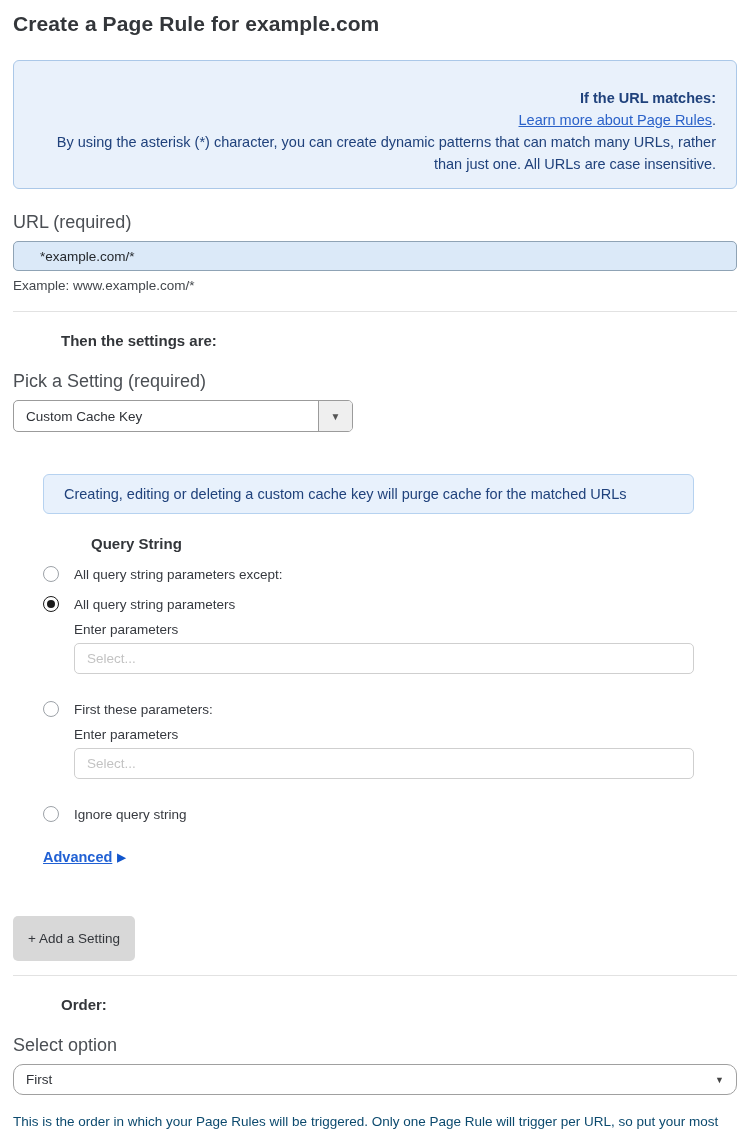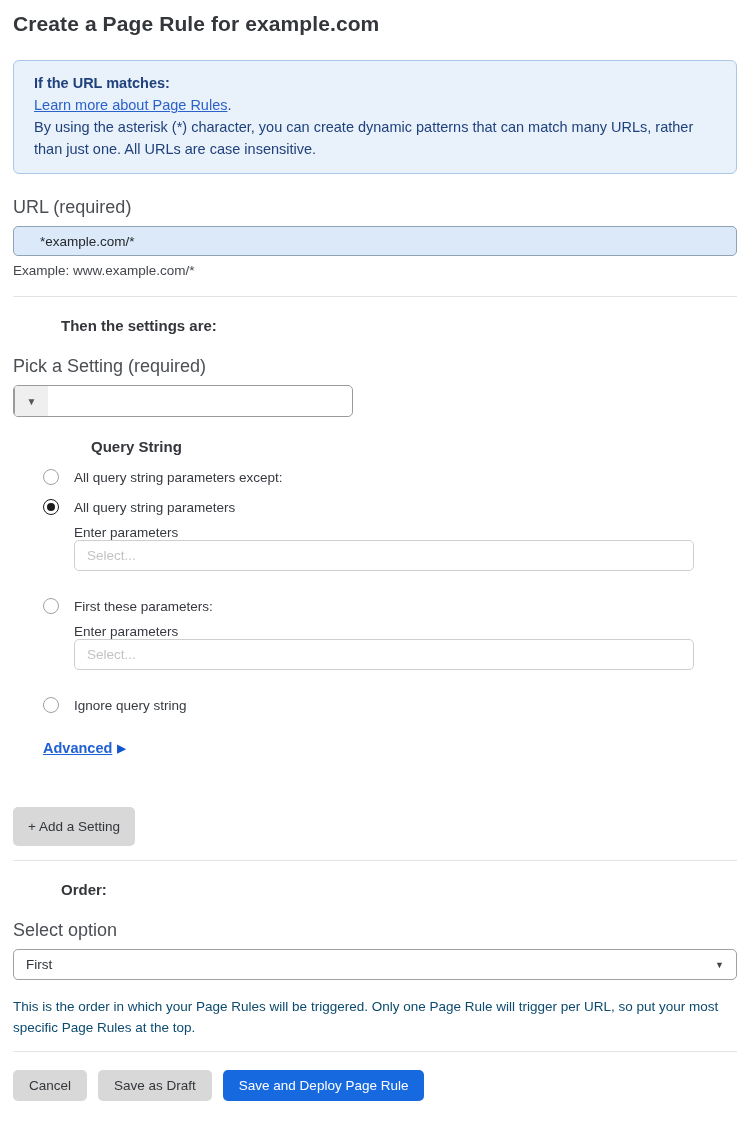--- a/index.html
+++ b/index.html
@@ -20,24 +20,25 @@
     color: #33363a;
     letter-spacing: 0.1px;
     margin-top: 2px;
   }
 
   .info-box {
     margin-top: 24px;
     background: #e9f1fb;
     border: 1px solid #abc8e8;
     border-radius: 6px;
-    padding: 11px 20px 13px 20px;
+    padding: 26px 20px 13px 20px;
     color: #20427c;
     font-size: 14.5px;
     line-height: 22px;
+    text-align: right;
   }
   .info-box .info-heading { font-weight: bold; }
   .info-box a, .link-blue {
     color: #2b62c9;
     text-decoration: underline;
     cursor: pointer;
   }
 
   .field-label {
     font-size: 18px;
@@ -159,21 +160,21 @@
   .sub-field { margin-left: 31px; }
   .sub-label {
     font-size: 13.5px;
     color: #36393f;
     margin-top: 10px;
   }
   .select-input {
     display: block;
     width: 620px;
     height: 31px;
-    margin-top: 0;
+    margin-top: 6px;
     border: 1px solid #cfcfcf;
     border-radius: 5px;
     padding: 0 12px;
     font-family: "Liberation Sans", sans-serif;
     font-size: 13.5px;
     color: #2f3237;
     outline: none;
   }
   .select-input::placeholder { color: #c3c3c3; }
 
@@ -202,33 +203,33 @@
     font-family: "Liberation Sans", sans-serif;
     font-size: 13.5px;
     cursor: pointer;
     white-space: nowrap;
   }
   .btn-gray { background: #d8d8d8; color: #33363b; }
   .btn-blue { background: #1769e0; color: #ffffff; }
 
   .add-setting-btn {
     margin-top: 50px;
-    height: 39px;
+    height: 45px;
     padding: 0 15px;
   }
 
   .order-heading { margin-top: 20px; }
   .order-label { margin-top: 22px; }
 
   .order-select {
     margin-top: 8px;
     width: 724px;
     height: 31px;
     border: 1px solid #a0a0a0;
-    border-radius: 5px;
+    border-radius: 10px;
     background: #ffffff;
     display: flex;
     align-items: center;
     justify-content: space-between;
     padding: 0 12px;
     cursor: pointer;
   }
   .order-select .os-value { font-size: 13.5px; color: #2f3237; }
   .order-select .os-caret { font-size: 9px; color: #444; }
 
@@ -266,26 +267,28 @@
 <div class="field-label">URL (required)</div>
 <input class="url-input" type="text" value="*example.com/*" style="">
 <div class="helper-text">Example: www.example.com/*</div>
 
 <hr class="divider">
 
 <div class="section-heading">Then the settings are:</div>
 
 <div class="field-label pick-label">Pick a Setting (required)</div>
 <div class="setting-dropdown">
+  <div class="dd-value">Custom Cache Key</div>
   <div class="dd-caret-seg">
       <span>▼</span>
     </div>
 </div>
 
 <div class="setting-body">
+  <div class="notice-box">Creating, editing or deleting a custom cache key will purge cache for the matched URLs</div>
 
   <div class="section-heading qs-heading">Query String</div>
 
   <div class="radio-row">
     <span class="radio-circle"></span>
     <span class="radio-label">All query string parameters except:</span>
   </div>
 
   <div class="radio-row">
     <span class="radio-circle selected"></span>

